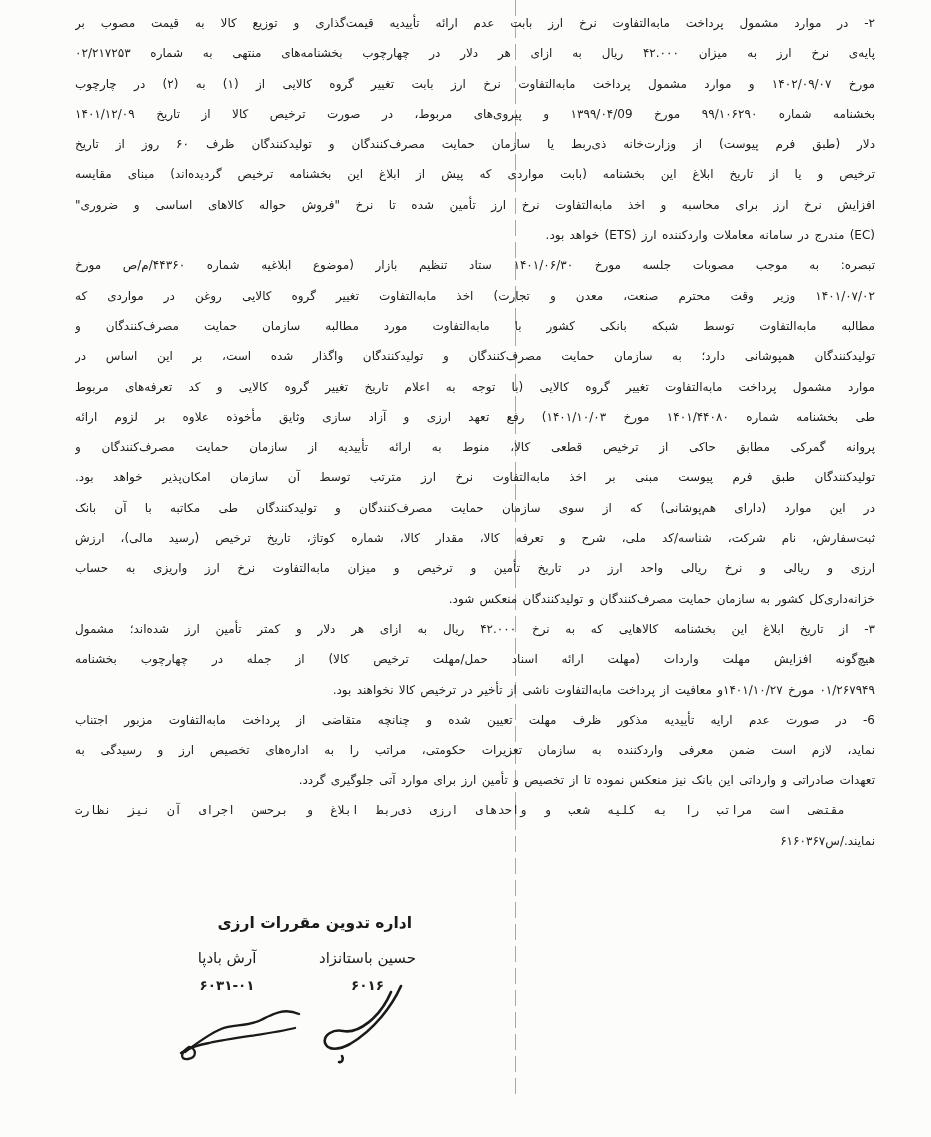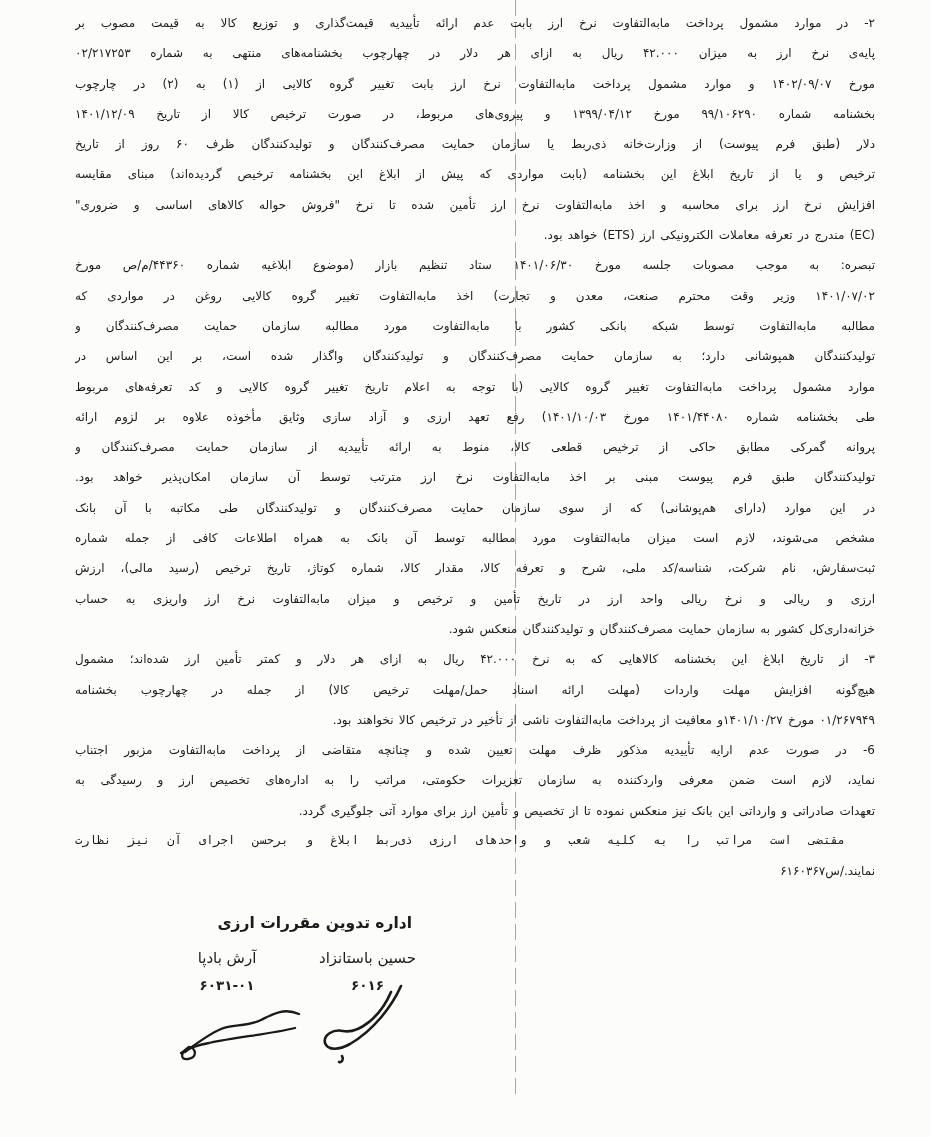--- a/index.html
+++ b/index.html
@@ -72,35 +72,34 @@
 <body>
 
 <div class="page">
 
   <div class="fold-line"></div>
 
   <div class="body-text">
     <div class="line">۲- در موارد مشمول پرداخت مابه‌التفاوت نرخ ارز بابت عدم ارائه تأییدیه قیمت‌گذاری و توزیع کالا به قیمت مصوب بر</div>
     <div class="line">پایه‌ی نرخ ارز به میزان ۴۲.۰۰۰ ریال به ازای هر دلار در چهارچوب بخشنامه‌های منتهی به شماره ۰۲/۲۱۷۲۵۳</div>
     <div class="line">مورخ ۱۴۰۲/۰۹/۰۷ و موارد مشمول پرداخت مابه‌التفاوت نرخ ارز بابت تغییر گروه کالایی از (۱) به (۲) در چارچوب</div>
-    <div class="line">بخشنامه شماره ۹۹/۱۰۶۲۹۰ مورخ ۱۳۹۹/۰۴/۱۲ و پیروی‌های مربوط، در صورت ترخیص کالا از تاریخ ۱۴۰۱/۱۲/۰۹</div>
+    <div class="line">بخشنامه شماره ۹۹/۱۰۶۲۹۰ مورخ ۱۳۹۹/۰۴/09 و پیروی‌های مربوط، در صورت ترخیص کالا از تاریخ ۱۴۰۱/۱۲/۰۹</div>
     <div class="line">دلار (طبق فرم پیوست) از وزارت‌خانه ذی‌ربط یا سازمان حمایت مصرف‌کنندگان و تولیدکنندگان ظرف ۶۰ روز از تاریخ</div>
     <div class="line">ترخیص و یا از تاریخ ابلاغ این بخشنامه (بابت مواردی که پیش از ابلاغ این بخشنامه ترخیص گردیده‌اند) مبنای مقایسه</div>
     <div class="line">افزایش نرخ ارز برای محاسبه و اخذ مابه‌التفاوت نرخ ارز تأمین شده تا نرخ "فروش حواله کالاهای اساسی و ضروری"</div>
-    <div class="line end">(EC) مندرج در تعرفه معاملات الکترونیکی ارز (ETS) خواهد بود.</div>
+    <div class="line end">(EC) مندرج در سامانه معاملات واردکننده ارز (ETS) خواهد بود.</div>
     <div class="line">تبصره: به موجب مصوبات جلسه مورخ ۱۴۰۱/۰۶/۳۰ ستاد تنظیم بازار (موضوع ابلاغیه شماره ۴۴۳۶۰/م/ص مورخ</div>
     <div class="line">۱۴۰۱/۰۷/۰۲ وزیر وقت محترم صنعت، معدن و تجارت) اخذ مابه‌التفاوت تغییر گروه کالایی روغن در مواردی که</div>
     <div class="line">مطالبه مابه‌التفاوت توسط شبکه بانکی کشور با مابه‌التفاوت مورد مطالبه سازمان حمایت مصرف‌کنندگان و</div>
     <div class="line">تولیدکنندگان همپوشانی دارد؛ به سازمان حمایت مصرف‌کنندگان و تولیدکنندگان واگذار شده است، بر این اساس در</div>
     <div class="line">موارد مشمول پرداخت مابه‌التفاوت تغییر گروه کالایی (با توجه به اعلام تاریخ تغییر گروه کالایی و کد تعرفه‌های مربوط</div>
     <div class="line">طی بخشنامه شماره ۱۴۰۱/۴۴۰۸۰ مورخ ۱۴۰۱/۱۰/۰۳) رفع تعهد ارزی و آزاد سازی وثایق مأخوذه علاوه بر لزوم ارائه</div>
     <div class="line">پروانه گمرکی مطابق حاکی از ترخیص قطعی کالا، منوط به ارائه تأییدیه از سازمان حمایت مصرف‌کنندگان و</div>
     <div class="line">تولیدکنندگان طبق فرم پیوست مبنی بر اخذ مابه‌التفاوت نرخ ارز مترتب توسط آن سازمان امکان‌پذیر خواهد بود.</div>
     <div class="line">در این موارد (دارای هم‌پوشانی) که از سوی سازمان حمایت مصرف‌کنندگان و تولیدکنندگان طی مکاتبه با آن بانک</div>
-    <div class="line">مشخص می‌شوند، لازم است میزان مابه‌التفاوت مورد مطالبه توسط آن بانک به همراه اطلاعات کافی از جمله شماره</div>
     <div class="line">ثبت‌سفارش، نام شرکت، شناسه/کد ملی، شرح و تعرفه کالا، مقدار کالا، شماره کوتاژ، تاریخ ترخیص (رسید مالی)، ارزش</div>
     <div class="line">ارزی و ریالی و نرخ ریالی واحد ارز در تاریخ تأمین و ترخیص و میزان مابه‌التفاوت نرخ ارز واریزی به حساب</div>
     <div class="line end">خزانه‌داری‌کل کشور به سازمان حمایت مصرف‌کنندگان و تولیدکنندگان منعکس شود.</div>
     <div class="line">۳- از تاریخ ابلاغ این بخشنامه کالاهایی که به نرخ ۴۲.۰۰۰ ریال به ازای هر دلار و کمتر تأمین ارز شده‌اند؛ مشمول</div>
     <div class="line">هیچ‌گونه افزایش مهلت واردات (مهلت ارائه اسناد حمل/مهلت ترخیص کالا) از جمله در چهارچوب بخشنامه</div>
     <div class="line end">۰۱/۲۶۷۹۴۹ مورخ ۱۴۰۱/۱۰/۲۷و معافیت از پرداخت مابه‌التفاوت ناشی از تأخیر در ترخیص کالا نخواهند بود.</div>
     <div class="line">6- در صورت عدم ارایه تأییدیه مذکور ظرف مهلت تعیین شده و چنانچه متقاضی از پرداخت مابه‌التفاوت مزبور اجتناب</div>
     <div class="line">نماید، لازم است ضمن معرفی واردکننده به سازمان تعزیرات حکومتی، مراتب را به اداره‌های تخصیص ارز و رسیدگی به</div>
     <div class="line end">تعهدات صادراتی و وارداتی این بانک نیز منعکس نموده تا از تخصیص و تأمین ارز برای موارد آتی جلوگیری گردد.</div>
     <div class="line indent">مقتضی است مراتب را به کلیه شعب و واحدهای ارزی ذی‌ربط ابلاغ و برحسن اجرای آن نیز نظارت</div>

